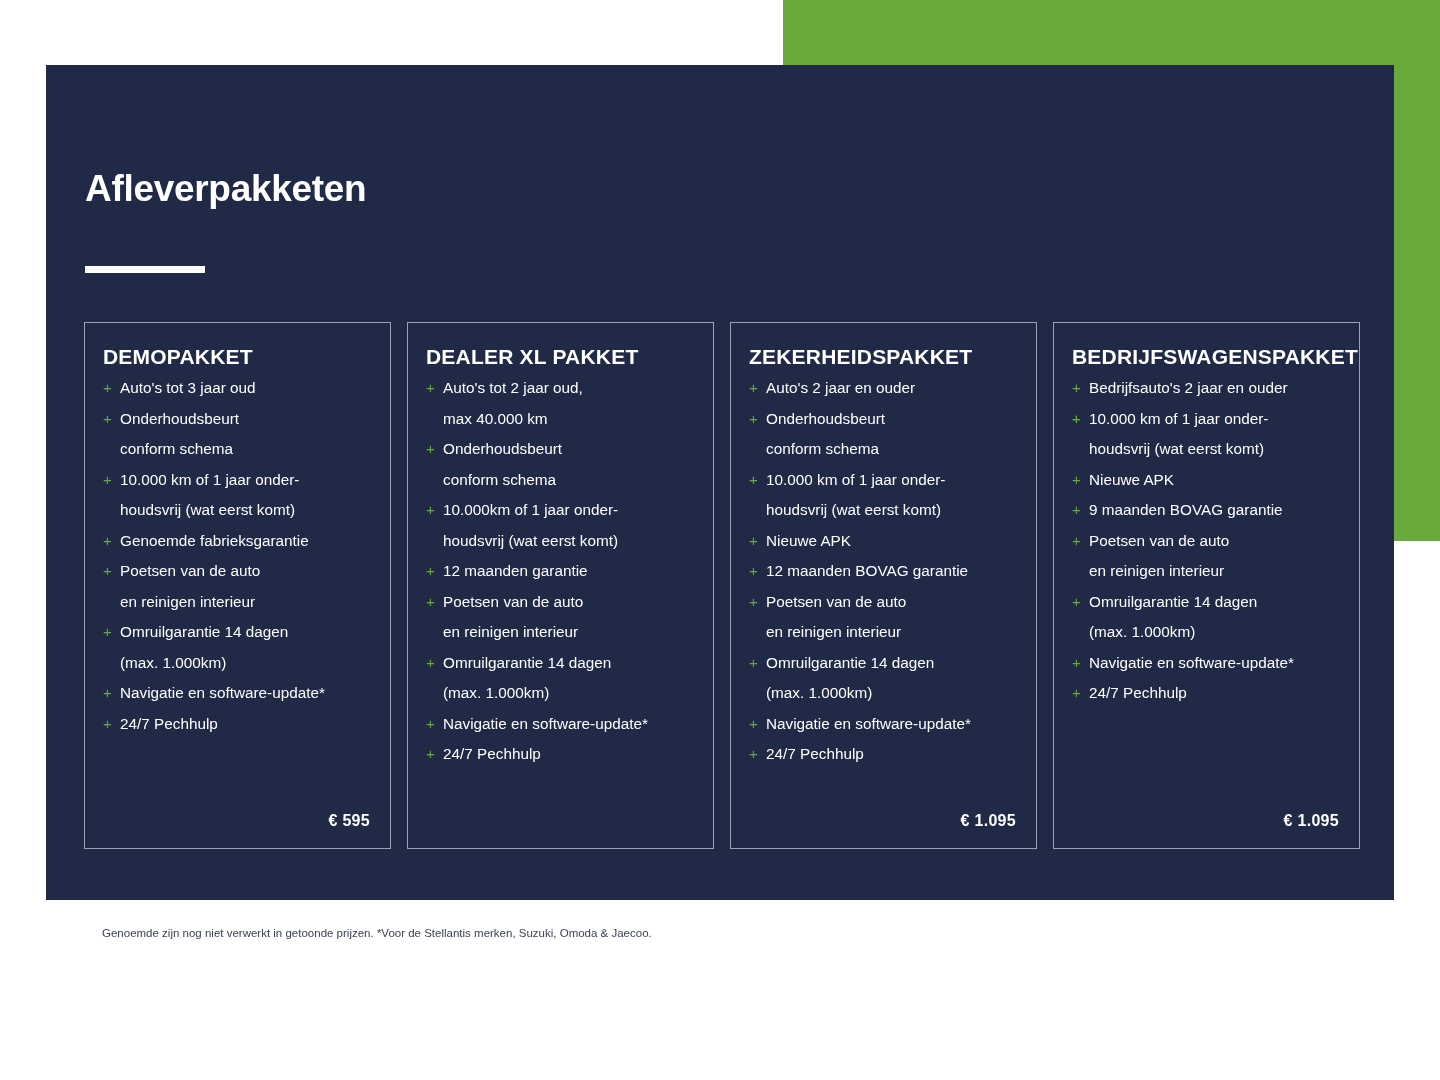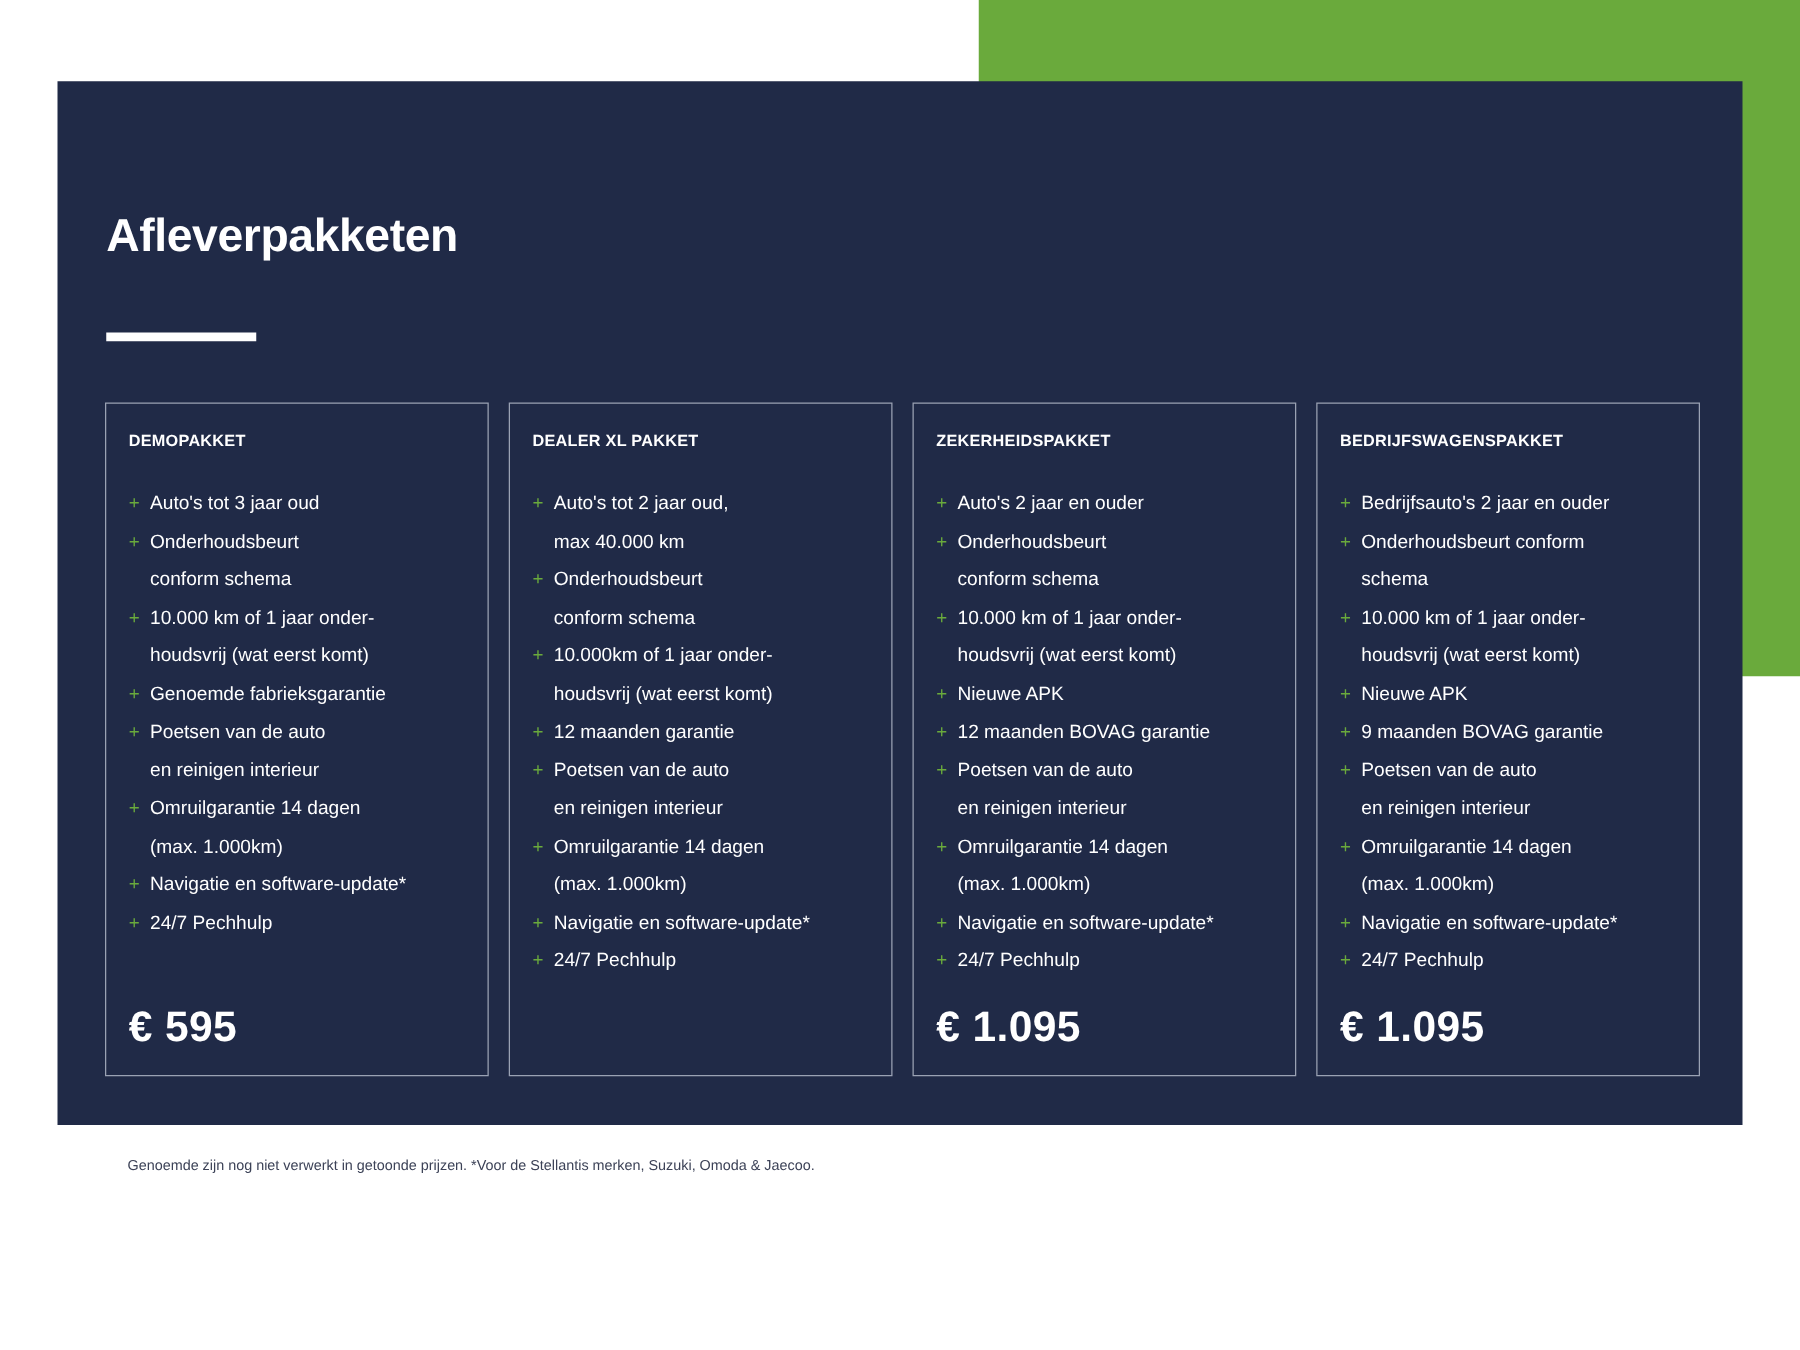--- a/index.html
+++ b/index.html
@@ -64,24 +64,24 @@
     box-sizing: border-box;
     border: 1.5px solid #9aa2b4;
     padding: 22px 20px 18px 18px;
     min-height: 527px;
     display: flex;
     flex-direction: column;
     position: relative;
   }
   .card-title {
     color: #ffffff;
-    font-size: 13px;
+    font-size: 21px;
     font-weight: bold;
     letter-spacing: 0.2px;
-    margin-bottom: 28px;
+    margin-bottom: 4px;
   }
   ul.features {
     list-style: none;
     margin: 0;
     padding: 0;
     flex: 1 1 auto;
   }
   ul.features li {
     position: relative;
     padding-left: 17px;
@@ -92,23 +92,23 @@
   }
   ul.features li .plus {
     position: absolute;
     left: 0;
     top: 0;
     color: #6aaa3c;
     font-size: 15px;
     line-height: 30.5px;
   }
   .price {
-    text-align: left;
-    color: #ffffff;
-    font-size: 34px;
+    text-align: right;
+    color: #ffffff;
+    font-size: 16px;
     font-weight: bold;
     margin-top: 18px;
     letter-spacing: 0.3px;
   }
   .footnote {
     position: absolute;
     left: 87px;
     top: 927px;
     font-size: 11.5px;
     color: #3c4257;
@@ -184,22 +184,21 @@
         <li><span class="plus">+</span><span>Navigatie en software-update*</span></li>
         <li><span class="plus">+</span><span>24/7 Pechhulp</span></li>
       </ul>
       <div class="price">€ 1.095</div>
     </div>
 
     <div class="card">
       <div class="card-title">BEDRIJFSWAGENSPAKKET</div>
       <ul class="features">
         <li><span class="plus">+</span><span>Bedrijfsauto's 2 jaar en ouder</span></li>
-        <li><span class="plus">+</span><span>Onderhoudsbeurt conform
-schema</span></li>
+        <li><span class="plus">+</span></li>
         <li><span class="plus">+</span><span>10.000 km of 1 jaar onder-
 houdsvrij (wat eerst komt)</span></li>
         <li><span class="plus">+</span><span>Nieuwe APK</span></li>
         <li><span class="plus">+</span><span>9 maanden BOVAG garantie</span></li>
         <li><span class="plus">+</span><span>Poetsen van de auto
 en reinigen interieur</span></li>
         <li><span class="plus">+</span><span>Omruilgarantie 14 dagen
 (max. 1.000km)</span></li>
         <li><span class="plus">+</span><span>Navigatie en software-update*</span></li>
         <li><span class="plus">+</span><span>24/7 Pechhulp</span></li>

